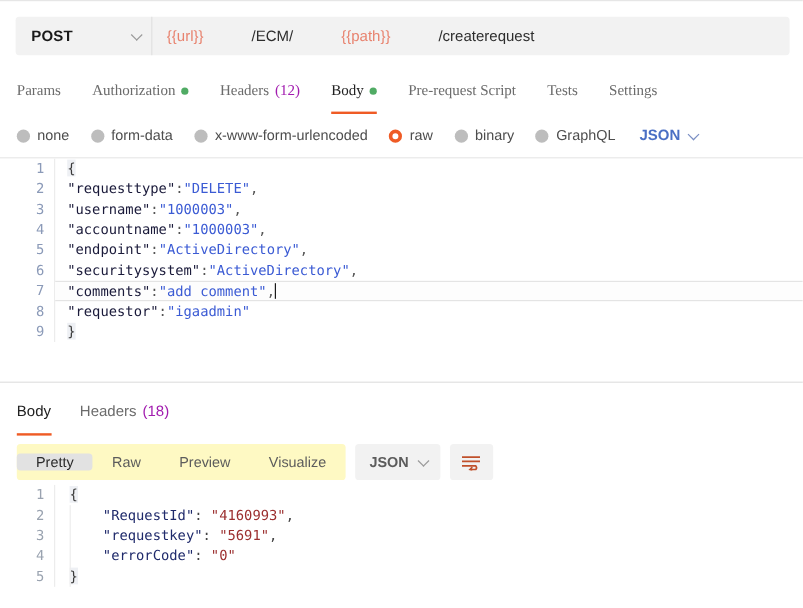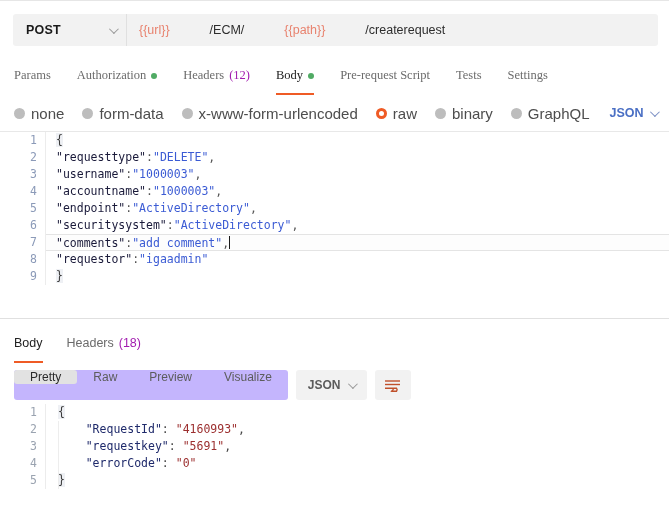--- a/index.html
+++ b/index.html
@@ -88,21 +88,21 @@
 
   
   #body-type-row {
     position: absolute; top: 98px; left: 0; width: 669px; height: 30px;
     display: flex; align-items: center;
     padding-left: 14px;
   }
   .radio-item {
     display: flex; align-items: center; gap: 6px;
     margin-right: 18px;
-    font-size: 15px; color: #4d4d4d;
+    font-size: 12px; color: #4d4d4d;
     cursor: pointer; white-space: nowrap;
   }
   .radio {
     width: 11px; height: 11px; border-radius: 50%;
     background: #bdbdbd; position: relative;
     flex: 0 0 auto;
   }
   .radio.selected { background: #fff; border: 3px solid #ef5b25; }
   #json-select {
     display: flex; align-items: center; gap: 6px;
@@ -169,22 +169,22 @@
     background: #fff;
   }
   #res-tabs .tab { margin-right: 24px; }
 
   
   #res-toolbar {
     position: absolute; top: 366px; left: 0; width: 669px; height: 38px;
     display: flex; align-items: center; padding-left: 14px; gap: 8px;
   }
   .segmented {
-    display: flex; align-items: flex-start;
-    background: #c4b5fd; border-radius: 3px;
+    display: flex; align-items: center;
+    background: #fef9c3; border-radius: 3px;
     height: 30px;
   }
   .seg {
     display: flex; align-items: center; justify-content: center;
     padding: 0 16px;
     font-size: 12px; color: #5c5c5c;
     cursor: pointer; white-space: nowrap;
     border-radius: 3px;
   }
   .seg.active { background: #e2e2e2; color: #2b2b2b; }

